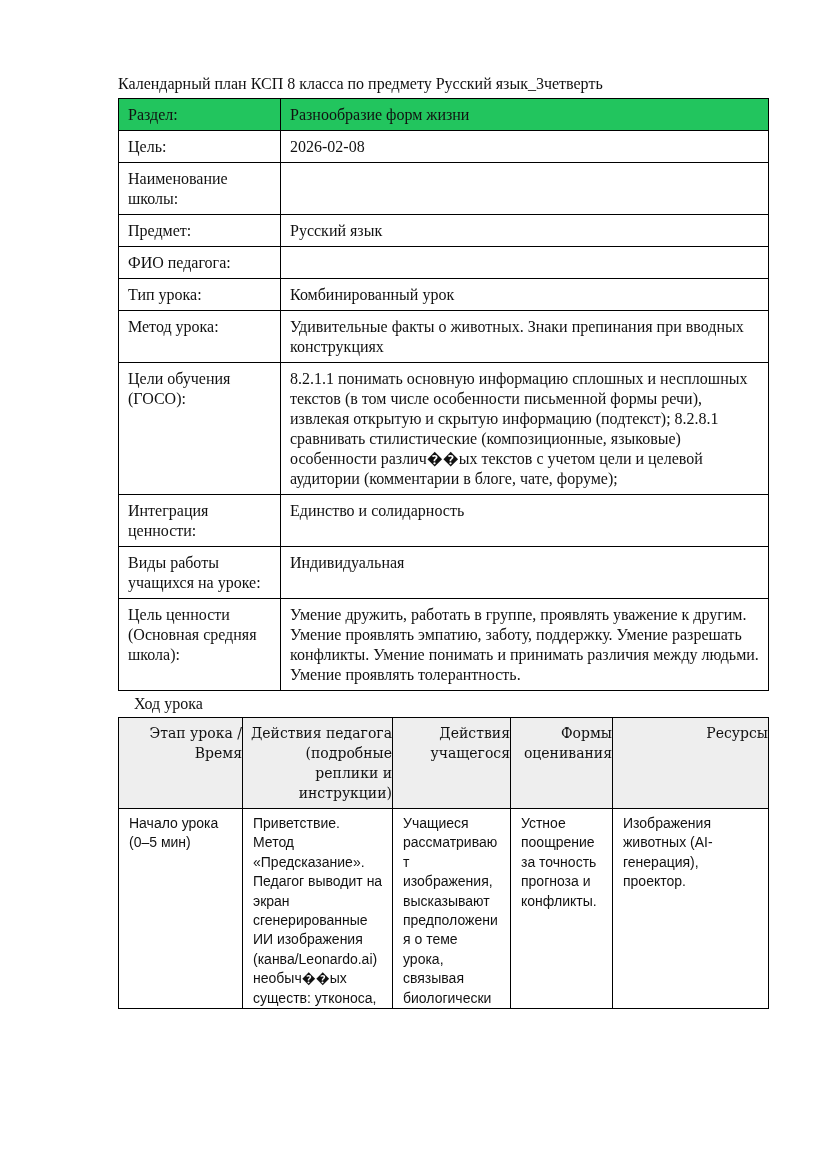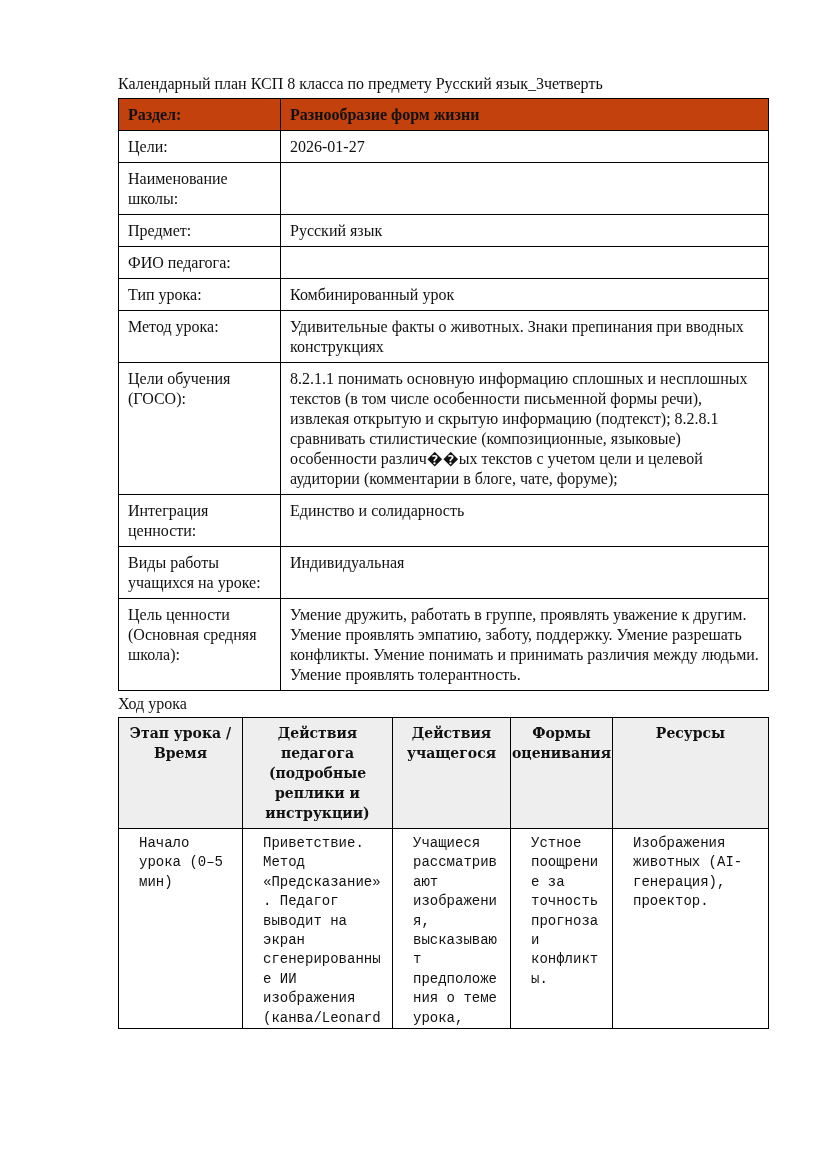--- a/index.html
+++ b/index.html
@@ -34,49 +34,49 @@
     border: 1px solid #000000;
     vertical-align: top;
     padding: 5.5px 9px;
     font-size: 16px;
     line-height: 20px;
     overflow-wrap: break-word;
   }
   .info-table .col-label { width: 162px; }
   .info-table .col-value { width: 488px; }
   .info-table tr.head-row td {
-    background: #c2410c;
-    font-weight: bold;
+    background: #22c55e;
+    font-weight: normal;
   }
   
   .section-label {
     font-size: 16px;
     line-height: 20px;
-    margin: 3px 0 3px 0;
+    margin: 3px 0 3px 16px;
   }
   
   .lesson-table th {
     border: 1px solid #000000;
     background: #eeeeee;
     font-family: "DejaVu Serif", serif;
-    font-weight: bold;
+    font-weight: normal;
     font-size: 14px;
     line-height: 20px;
-    text-align: center;
+    text-align: right;
     vertical-align: top;
     padding: 5px 0;
     overflow-wrap: break-word;
   }
   .lesson-table td {
     border: 1px solid #000000;
-    font-family: Liberation Mono, monospace;
+    font-family: Liberation Sans, sans-serif;
     font-size: 14px;
     line-height: 19.4px;
     vertical-align: top;
-    padding: 5px 8px 0 20px;
+    padding: 5px 8px 0 10px;
     overflow-wrap: break-word;
   }
   .lesson-table td.cell-students { padding-right: 11px; }
   .lesson-table .clip {
     height: 194px;
     overflow: hidden;
   }
   .lesson-table .col-stage    { width: 124px; }
   .lesson-table .col-teacher  { width: 150px; }
   .lesson-table .col-student  { width: 118px; }
@@ -94,22 +94,22 @@
     <colgroup>
         <col class="col-label">
         <col class="col-value">
       </colgroup>
     <tbody>
       <tr class="head-row">
         <td>Раздел:</td>
         <td>Разнообразие форм жизни</td>
       </tr>
       <tr>
-        <td>Цели:</td>
-        <td>2026-01-27</td>
+        <td>Цель:</td>
+        <td>2026-02-08</td>
       </tr>
       <tr>
         <td>Наименование школы:</td>
         <td></td>
       </tr>
       <tr>
         <td>Предмет:</td>
         <td>Русский язык</td>
       </tr>
       <tr>

